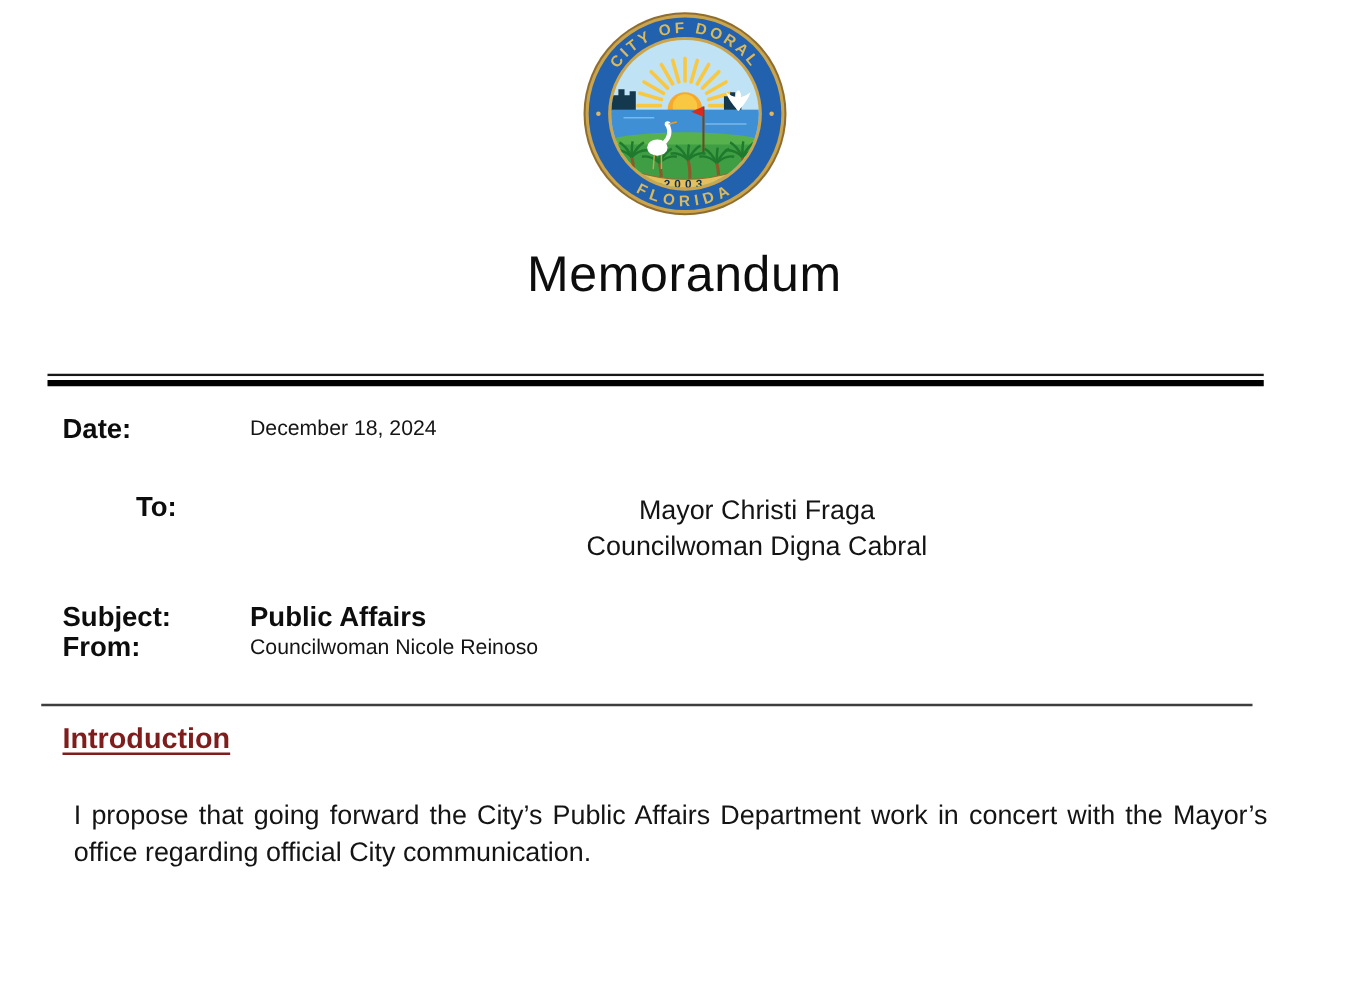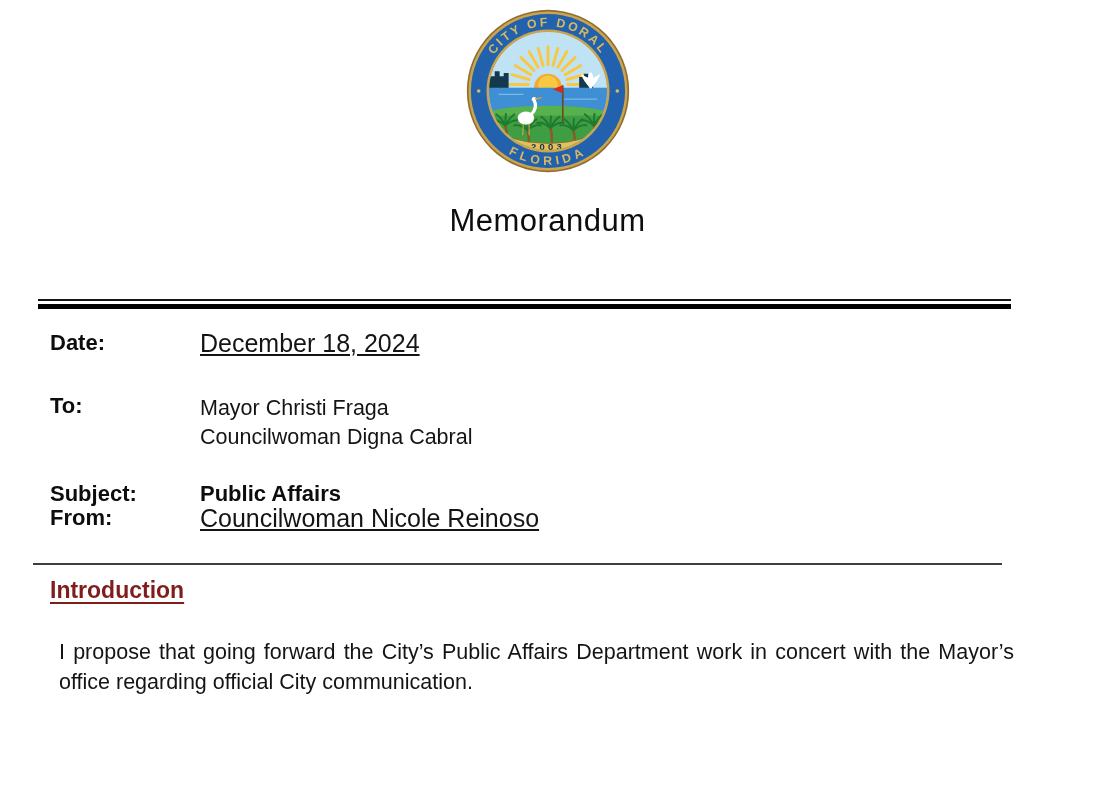--- a/index.html
+++ b/index.html
@@ -18,21 +18,21 @@
   }
   .seal {
     display: block;
     margin: 9px auto 0 auto;
     width: 164px;
     height: 164px;
   }
   .title {
     margin: 26px 0 0 0;
     text-align: center;
-    font-size: 31px;
+    font-size: 40px;
     line-height: 43px;
     font-weight: 500;
     letter-spacing: 0.5px;
     color: #0d0d0d;
   }
   .rule-double {
     margin: 57px 84px 0 38px;
   }
   .rule-double .thin {
     height: 2px;
@@ -48,33 +48,32 @@
   }
   .fields {
     margin: 22px 84px 0 50px;
   }
   .field-row {
     display: grid;
     grid-template-columns: 150px 1fr;
     align-items: start;
   }
   .field-row.date-row    { margin-bottom: 39px; }
-  .field-row.to-row      { margin-bottom: 30px; }
+  .field-row.to-row      { margin-bottom: 30px; text-align: center; }
   .field-row.from-row    { margin-bottom: 33px; }
   .field-label {
     font-weight: bold;
     font-size: 22px;
     line-height: 24px;
     color: #0d0d0d;
   }
   .field-value {
-    font-size: 25px;
+    font-size: 17px;
     line-height: 24px;
     color: #141414;
-    text-decoration: underline;
   }
   .recipient-line {
     font-size: 21.5px;
     line-height: 29px;
     color: #141414;
   }
   .subject-value {
     font-weight: bold;
     font-size: 22px;
     line-height: 24px;

